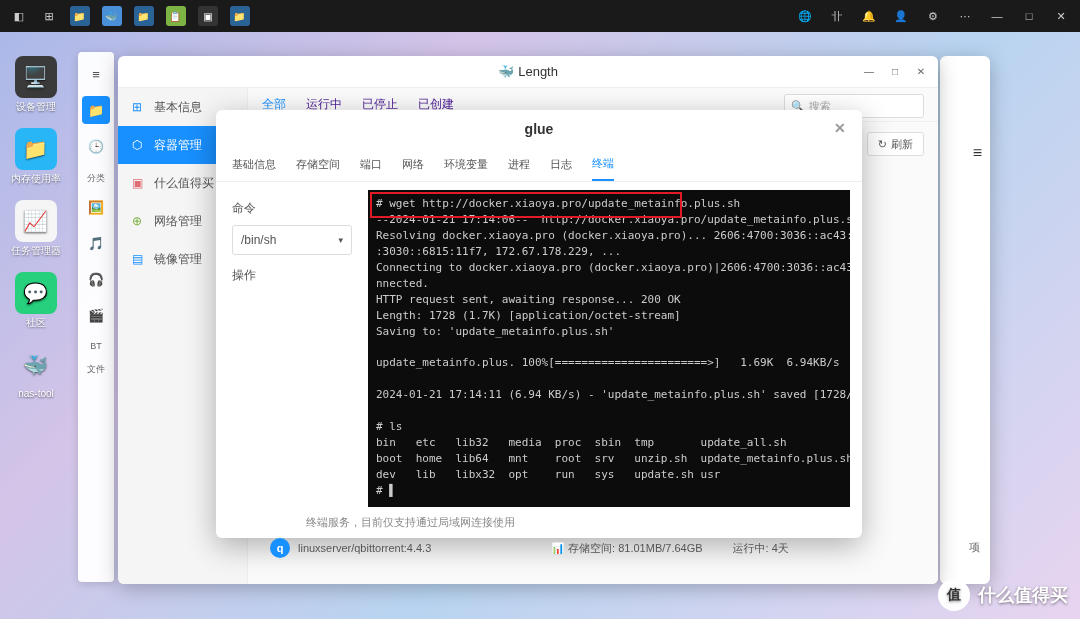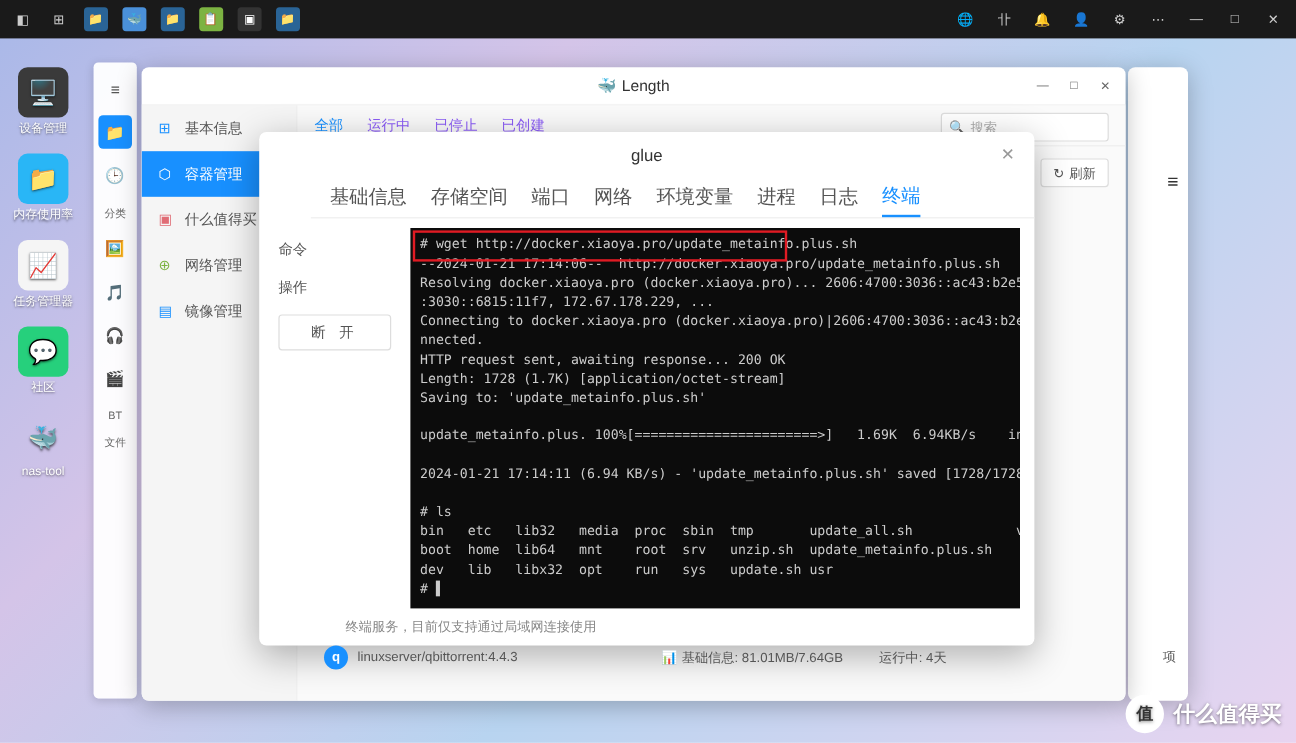--- a/index.html
+++ b/index.html
@@ -23,41 +23,41 @@
 .dw-ctrl { position: absolute; right: 6px; display: flex; gap: 4px; }
 .dw-btn { width: 22px; height: 18px; display: flex; align-items: center; justify-content: center; color: #666; cursor: pointer; font-size: 10px; }
 .dw-body { display: flex; height: calc(100% - 32px); }
 .dw-sidebar { width: 130px; background: #f5f5f5; border-right: 1px solid #eee; padding-top: 0; }
 .dw-side-item { height: 38px; display: flex; align-items: center; padding: 0 14px; font-size: 12px; color: #555; cursor: pointer; gap: 8px; }
 .dw-side-item.active { background: #1890ff; color: #fff; }
 .dw-side-ico { width: 14px; display: inline-block; }
 .dw-main { flex: 1; position: relative; background: #fafafa; }
 .dw-tabs { height: 34px; display: flex; align-items: center; padding: 0 14px; gap: 20px; font-size: 12px; color: #555; border-bottom: 1px solid #eee; }
 .dw-tab { cursor: pointer; color: #1890ff; }
-.dw-tab.plain { color: #8b5cf6; }
+.dw-tab.plain { color: #4c1d95; }
 .dw-search { position: absolute; right: 14px; top: 6px; width: 140px; height: 24px; border: 1px solid #ddd; border-radius: 3px; background: #fff; display: flex; align-items: center; padding: 0 6px; font-size: 11px; color: #aaa; gap: 4px; }
 .dw-refresh { position: absolute; right: 14px; top: 44px; height: 24px; padding: 0 10px; border: 1px solid #ddd; border-radius: 3px; background: #fff; display: flex; align-items: center; font-size: 11px; color: #555; gap: 4px; cursor: pointer; }
 .dw-list { position: absolute; right: 14px; top: 88px; width: 120px; display: flex; flex-direction: column; gap: 24px; font-size: 11px; color: #666; }
 .dw-row { height: 30px; display: flex; align-items: center; }
 .back-window { position: absolute; left: 940px; top: 56px; width: 50px; height: 528px; background: #fff; border-radius: 6px; box-shadow: 0 4px 20px rgba(0,0,0,0.25); }
 .ham { position: absolute; right: 98px; top: 144px; font-size: 16px; color: #333; }
 .glue-modal { position: absolute; left: 216px; top: 110px; width: 646px; height: 428px; background: #fff; border-radius: 6px; box-shadow: 0 8px 30px rgba(0,0,0,0.3); display: flex; flex-direction: column; }
-.gm-title { height: 38px; display: flex; align-items: center; justify-content: center; position: relative; font-size: 14px; color: #333; font-weight: 400; }
+.gm-title { height: 38px; display: flex; align-items: center; justify-content: center; position: relative; font-size: 14px; color: #333; font-weight: 700; }
 .gm-close { position: absolute; right: 10px; top: 10px; width: 18px; height: 18px; color: #999; cursor: pointer; font-size: 14px; }
-.gm-tabs { height: 34px; display: flex; align-items: flex-end; padding: 0 16px; gap: 20px; font-size: 16px; border-bottom: 1px solid #eee; margin-left: 43px; }
+.gm-tabs { height: 34px; display: flex; align-items: flex-end; padding: 0 16px; gap: 20px; font-size: 11px; border-bottom: 1px solid #eee; }
 .gm-tab { color: #555; cursor: pointer; height: 100%; display: flex; align-items: center; }
 .gm-tab.active { color: #1890ff; border-bottom: 2px solid #1890ff; }
 .gm-body { flex: 1; display: flex; }
-.gm-left { width: 126px; padding: 12px 16px; display: flex; flex-direction: column; gap: 6px; font-size: 12px; color: #555; }
+.gm-left { width: 152px; padding: 12px 16px; display: flex; flex-direction: column; gap: 6px; font-size: 12px; color: #555; }
 .gm-label { margin-bottom: 2px; margin-top: 6px; }
 .gm-input { height: 30px; border: 1px solid #ddd; border-radius: 3px; padding: 0 8px; font-size: 12px; display: flex; align-items: center; justify-content: space-between; background: #fff; cursor: pointer; }
 .gm-btn { height: 30px; border: 1px solid #ddd; border-radius: 3px; display: flex; align-items: center; justify-content: center; font-size: 12px; background: #fff; cursor: pointer; margin-top: 6px; letter-spacing: 4px; }
 .gm-term { flex: 1; margin: 8px 12px 4px 0; background: #0c0c0c; color: #ccc; font-family: Consolas, monospace; font-size: 11px; line-height: 1.45; padding: 6px 8px; overflow: hidden; white-space: pre; position: relative; }
 .gm-hl { position: absolute; left: 2px; top: 2px; width: 312px; height: 26px; border: 2px solid #e01b24; pointer-events: none; }
-.gm-footer { font-size: 11px; color: #888; padding: 4px 0 8px 72px; }
+.gm-footer { font-size: 11px; color: #888; padding: 4px 0 8px 90px; }
 .bottom-strip { position: absolute; left: 270px; top: 534px; width: 580px; height: 28px; display: flex; align-items: center; font-size: 11px; color: #555; }
 .bs-q { width: 20px; height: 20px; border-radius: 50%; background: #1890ff; color: #fff; display: flex; align-items: center; justify-content: center; font-size: 11px; margin-right: 8px; font-weight: bold; }
 .bs-mem { margin-left: 120px; color: #555; }
 .bs-run { margin-left: 30px; }
 .credit { position: absolute; right: 12px; bottom: 8px; display: flex; align-items: center; gap: 8px; color: #fff; font-size: 18px; font-weight: bold; text-shadow: 0 1px 3px rgba(0,0,0,0.5); }
 .credit-badge { width: 32px; height: 32px; border-radius: 50%; background: #fff; color: #333; display: flex; align-items: center; justify-content: center; font-size: 14px; }
 .chev { font-size: 9px; }
 </style>
 </head>
 <body>
@@ -195,22 +195,25 @@
     <span class="gm-tab">端口</span>
     <span class="gm-tab">网络</span>
     <span class="gm-tab">环境变量</span>
     <span class="gm-tab">进程</span>
     <span class="gm-tab">日志</span>
     <span class="gm-tab active">终端</span>
   </div>
   <div class="gm-body">
     <div class="gm-left">
       <div class="gm-label">命令</div>
+      <div class="gm-input">
+          <span>/bin/sh</span>
+          <span class="chev">▾</span>
+        </div>
       <div class="gm-label">操作</div>
-      <div class="gm-btn">断 开</div>
     </div>
     <div class="gm-term"># wget http://docker.xiaoya.pro/update_metainfo.plus.sh
 --2024-01-21 17:14:06--  http://docker.xiaoya.pro/update_metainfo.plus.sh
 Resolving docker.xiaoya.pro (docker.xiaoya.pro)... 2606:4700:3036::ac43:b2e5, 2606:4700
 :3030::6815:11f7, 172.67.178.229, ...
 Connecting to docker.xiaoya.pro (docker.xiaoya.pro)|2606:4700:3036::ac43:b2e5|:80... co
 nnected.
 HTTP request sent, awaiting response... 200 OK
 Length: 1728 (1.7K) [application/octet-stream]
 Saving to: 'update_metainfo.plus.sh'
@@ -224,21 +227,21 @@
 boot  home  lib64   mnt    root  srv   unzip.sh  update_metainfo.plus.sh
 dev   lib   libx32  opt    run   sys   update.sh usr
 # ▌<div class="gm-hl"></div></div>
   </div>
   <div class="gm-footer">终端服务，目前仅支持通过局域网连接使用</div>
 </div>
 
 <div class="bottom-strip">
   <div class="bs-q">q</div>
   <span>linuxserver/qbittorrent:4.4.3</span>
-  <span class="bs-mem">📊 <span>基础信息:</span> <span>81.01MB/7.64GB</span></span>
+  <span class="bs-mem">📊 <span>存储空间:</span> <span>81.01MB/7.64GB</span></span>
   <span class="bs-run"><span>运行中:</span> <span>4天</span></span>
 </div>
 <span style="position:absolute;right:100px;top:540px;font-size:11px;color:#666">项</span>
 
 <div class="credit">
   <div class="credit-badge">值</div>
   <span>什么值得买</span>
 </div>
 
 </body></html>

